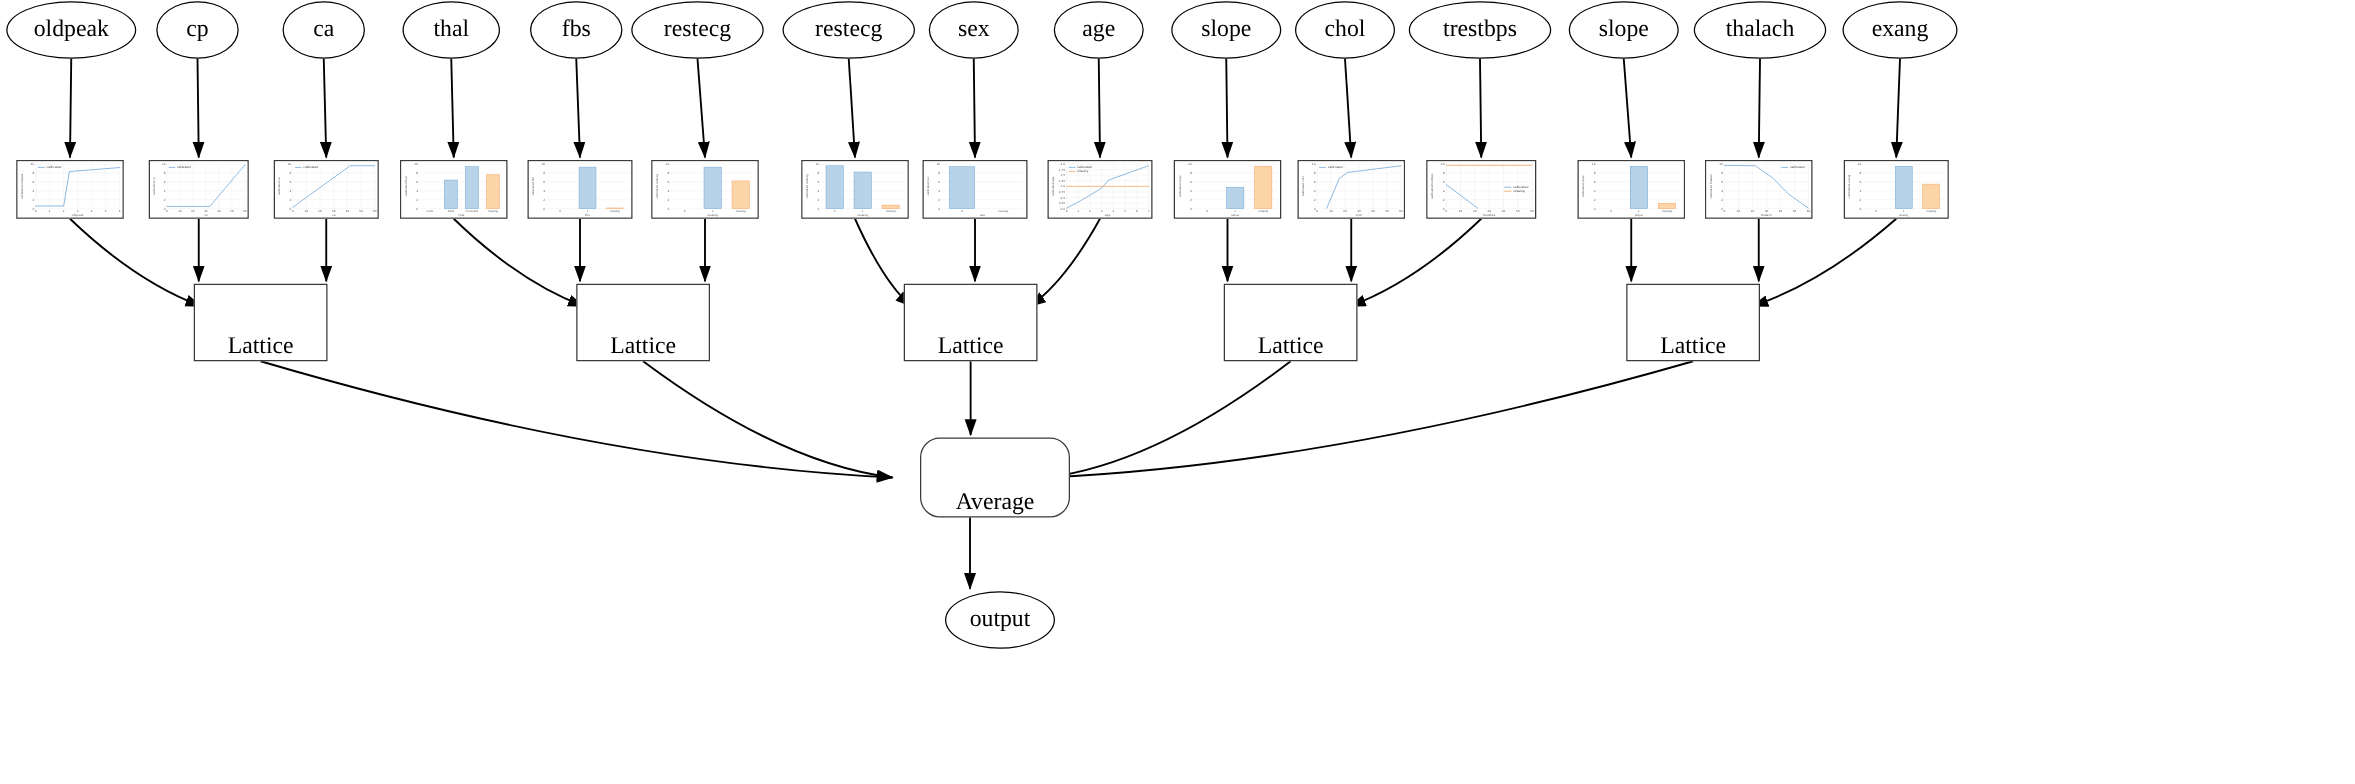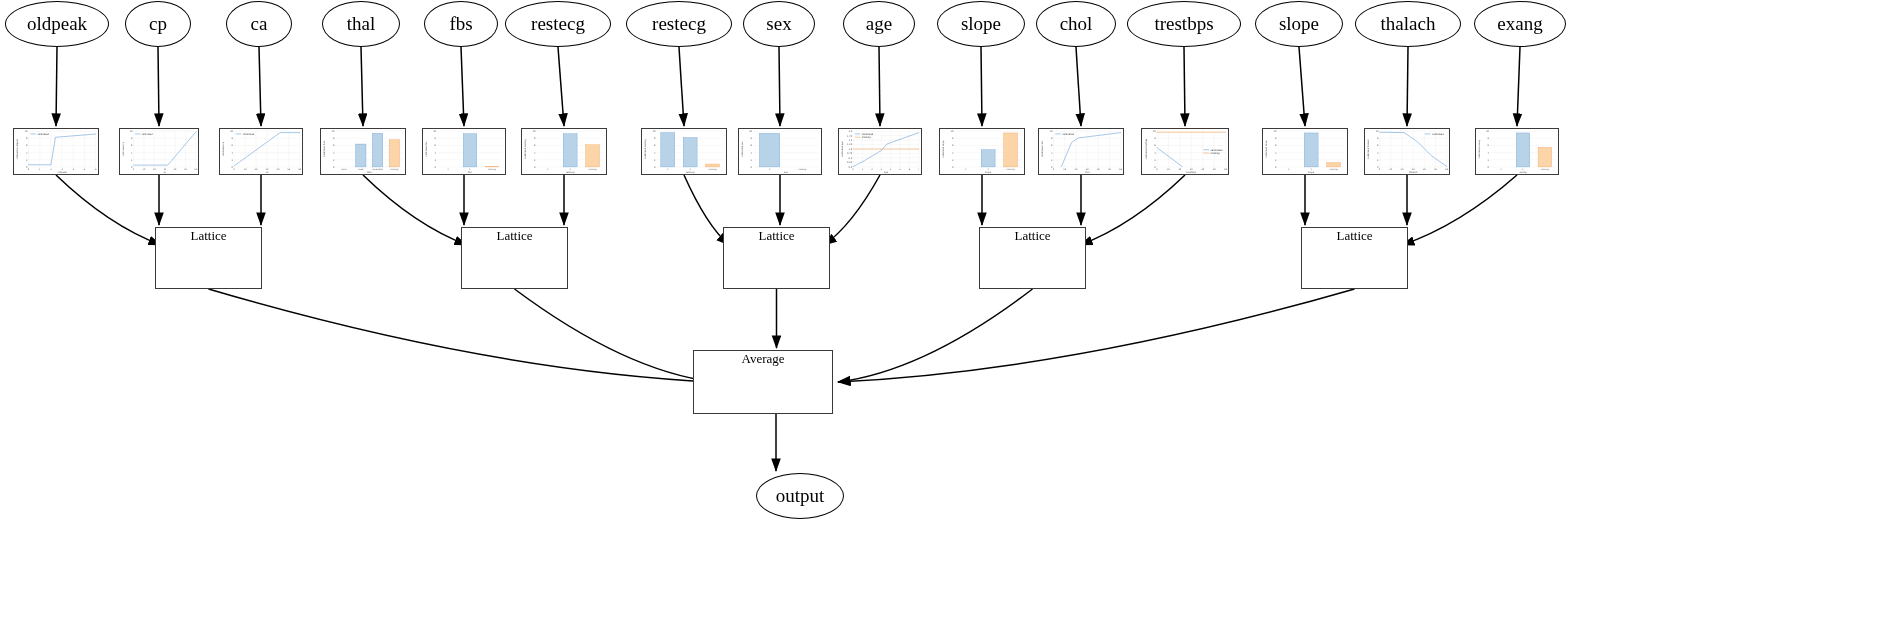--- a/index.html
+++ b/index.html
@@ -7,22 +7,22 @@
   #stage{position:relative;width:1884px;height:627px;background:#fff;}
   svg.edges{position:absolute;left:0;top:0;width:1884px;height:627px;pointer-events:none;}
 
   .node-ellipse{
     position:absolute;border:1.3px solid #000;border-radius:50%;
     background:#fff;display:flex;align-items:center;justify-content:center;
     font-size:19px;color:#000;box-sizing:border-box;
   }
   .box-node{
     position:absolute;border:1.4px solid #3a3a3a;background:#fff;
-    display:flex;align-items:flex-start;justify-content:center;
-    font-size:13px;color:#000;box-sizing:border-box;
+    display:flex;align-items:flex-end;justify-content:center;
+    font-size:19px;color:#000;box-sizing:border-box;
   }
   .thumb{
     position:absolute;border:1.4px solid #3a3a3a;background:#fff;
     box-sizing:border-box;overflow:hidden;
   }
   .thumb svg{display:block;width:100%;height:100%;}
 </style>
 </head>
 <body>
 
@@ -129,21 +129,21 @@
       </div>
       <div class="box-node" style="left: 723px; top: 227px; width: 107px; height: 62px;">
         <span>Lattice</span>
       </div>
       <div class="box-node" style="left: 979px; top: 227px; width: 107px; height: 62px;">
         <span>Lattice</span>
       </div>
       <div class="box-node" style="left: 1301px; top: 227px; width: 107px; height: 62px;">
         <span>Lattice</span>
       </div>
-      <div class="box-node" style="left: 693px; top: 350px; width: 140px; height: 64px;">
+      <div class="box-node" style="left: 736px; top: 350px; width: 120px; height: 64px; border-radius: 16px;">
         <span>Average</span>
       </div>
       <div class="thumb" style="left: 13px; top: 128px; width: 86px; height: 47px;">
         <svg viewBox="0 0 300 165" preserveAspectRatio="none">
           <rect x="0" y="0" width="300" height="165" fill="#fff"></rect>
           <rect x="52" y="8" width="240" height="131" fill="#fff" stroke="none"></rect>
           <line x1="52" y1="139" x2="292" y2="139" stroke="#e8e8e8" stroke-width="1.2"></line>
           <text x="48" y="142.4" text-anchor="end" font-size="8.5" fill="#555555" font-family="&quot;DejaVu Sans&quot;, sans-serif">0</text>
           <line x1="52" y1="112.8" x2="292" y2="112.8" stroke="#e8e8e8" stroke-width="1.2"></line>
           <text x="48" y="116.2" text-anchor="end" font-size="8.5" fill="#555555" font-family="&quot;DejaVu Sans&quot;, sans-serif">2</text>

